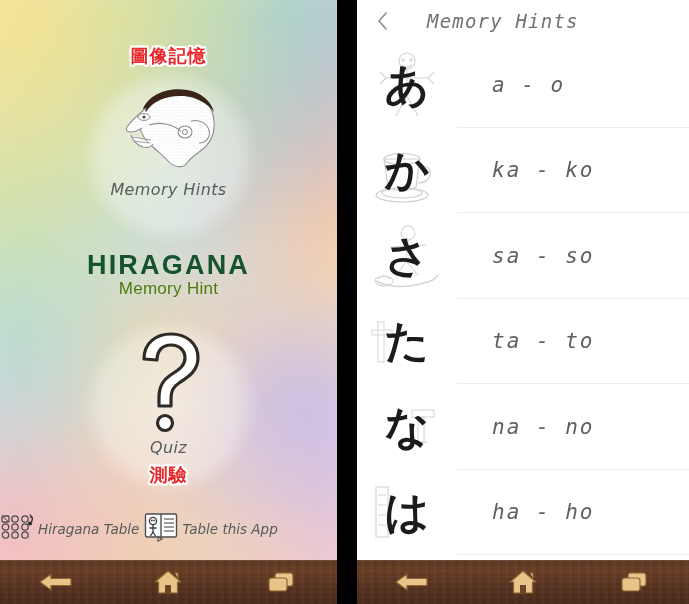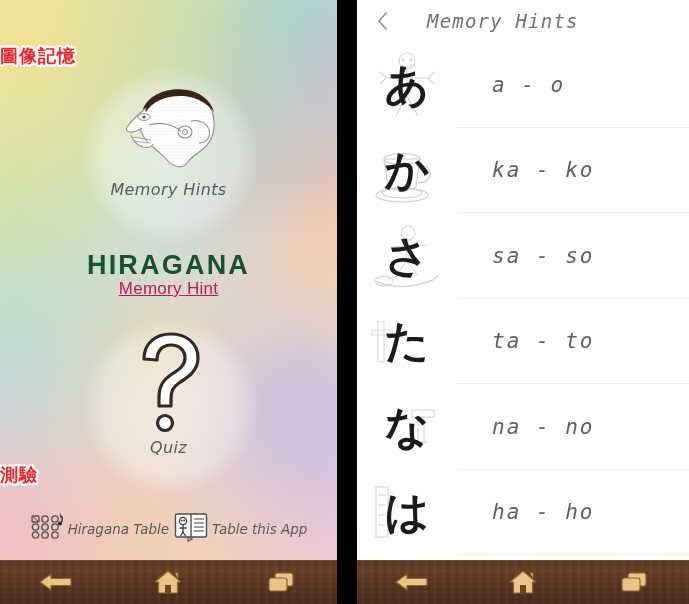--- a/index.html
+++ b/index.html
@@ -77,21 +77,21 @@
     background: radial-gradient(circle, rgba(255,255,255,0.50) 0%, rgba(255,255,255,0.34) 55%, rgba(255,255,255,0.0) 72%);
     pointer-events: none;
   }
   .halo-top { width: 176px; height: 176px; left: 82px; top: 68px; }
   .halo-bot { width: 176px; height: 176px; left: 82px; top: 318px; }
 
   
   .cn-label {
     position: absolute;
     width: 100%;
-    text-align: left;
+    text-align: center;
     color: #e8272b;
     font-family: "DejaVu Sans", sans-serif;
     font-weight: bold;
     letter-spacing: 1px;
     text-shadow:
       -1.6px -1.6px 0 #fff, 1.6px -1.6px 0 #fff,
       -1.6px  1.6px 0 #fff, 1.6px  1.6px 0 #fff,
       -2.2px 0 0 #fff, 2.2px 0 0 #fff,
        0 -2.2px 0 #fff, 0 2.2px 0 #fff;
   }
@@ -138,33 +138,31 @@
     color: #14532d;
   }
   .app-sub {
     position: absolute;
     width: 100%;
     text-align: center;
     top: 279px;
     font-family: "Liberation Sans", sans-serif;
     font-size: 17px;
     letter-spacing: 0.3px;
-    color: #be185d;
-    text-decoration: underline;
+    color: #4d7c0f;
   }
 
   
   .footer-row {
     position: absolute;
     left: 0; right: 0;
     top: 512px;
     height: 34px;
     display: flex;
     align-items: center;
-    justify-content: center;
     gap: 5px;
   }
   .footer-link {
     display: flex;
     align-items: center;
     gap: 4px;
     cursor: pointer;
   }
   .footer-text {
     font-family: "DejaVu Sans", sans-serif;

